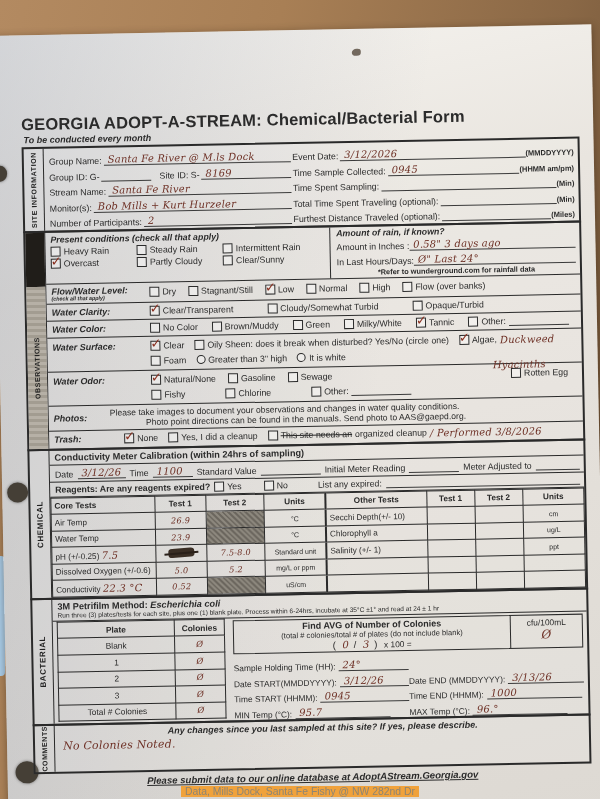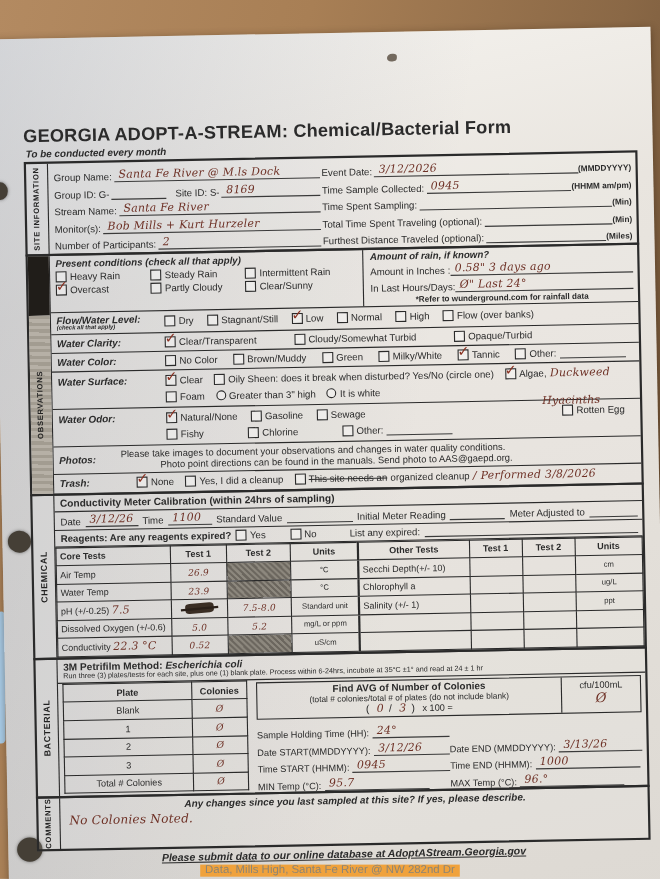--- a/index.html
+++ b/index.html
@@ -661,15 +661,15 @@
           <div class="com-prompt">Any changes since you last sampled at this site? If yes, please describe.</div>
           <div class="com-hw hw">No Colonies Noted.</div>
         </div>
       </div>
 
       <div class="footer">Please submit data to our online database at AdoptAStream.Georgia.gov</div>
     </div>
   </div>
 
   <div class="caption">
-    <div><span>Data, Mills High, Santa Fe River @ NW 282nd Dr</span></div>
+    <div><span>Data, Mills Dock, Santa Fe Fishy @ NW 282nd Dr</span></div>
   </div>
 </div>
 
 </body></html>

